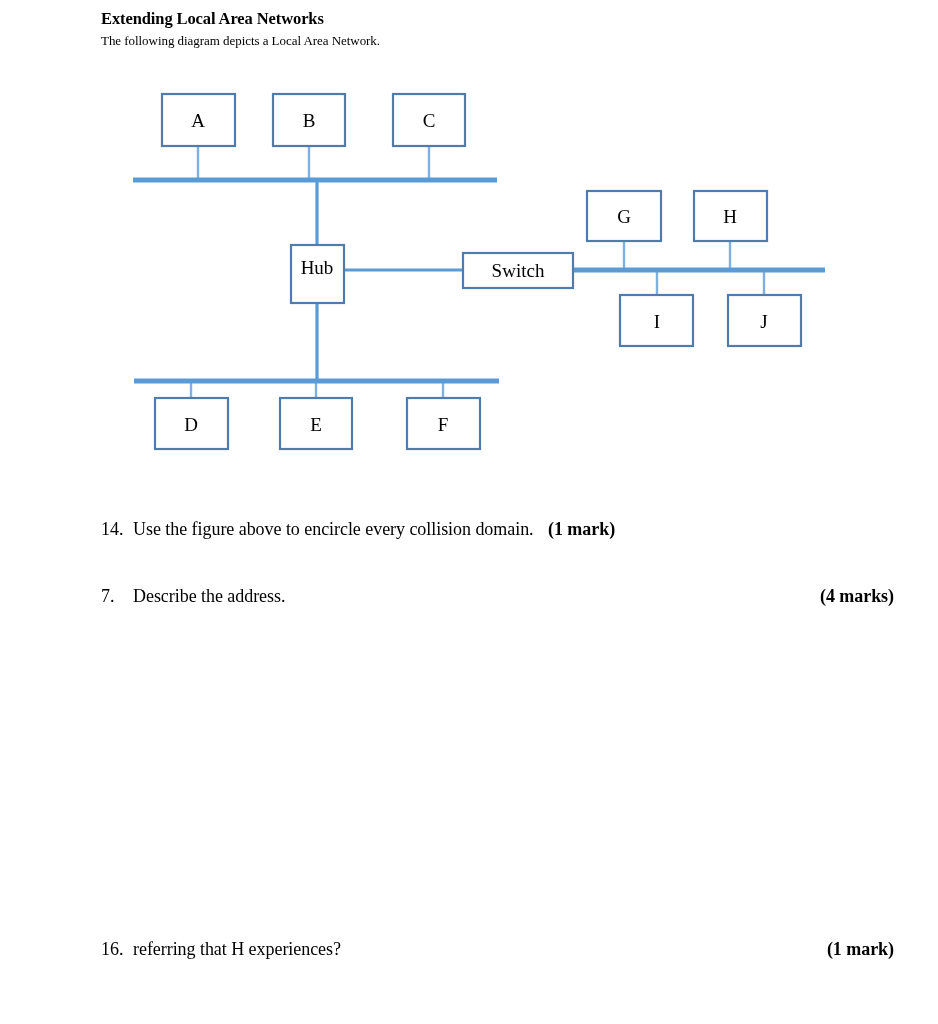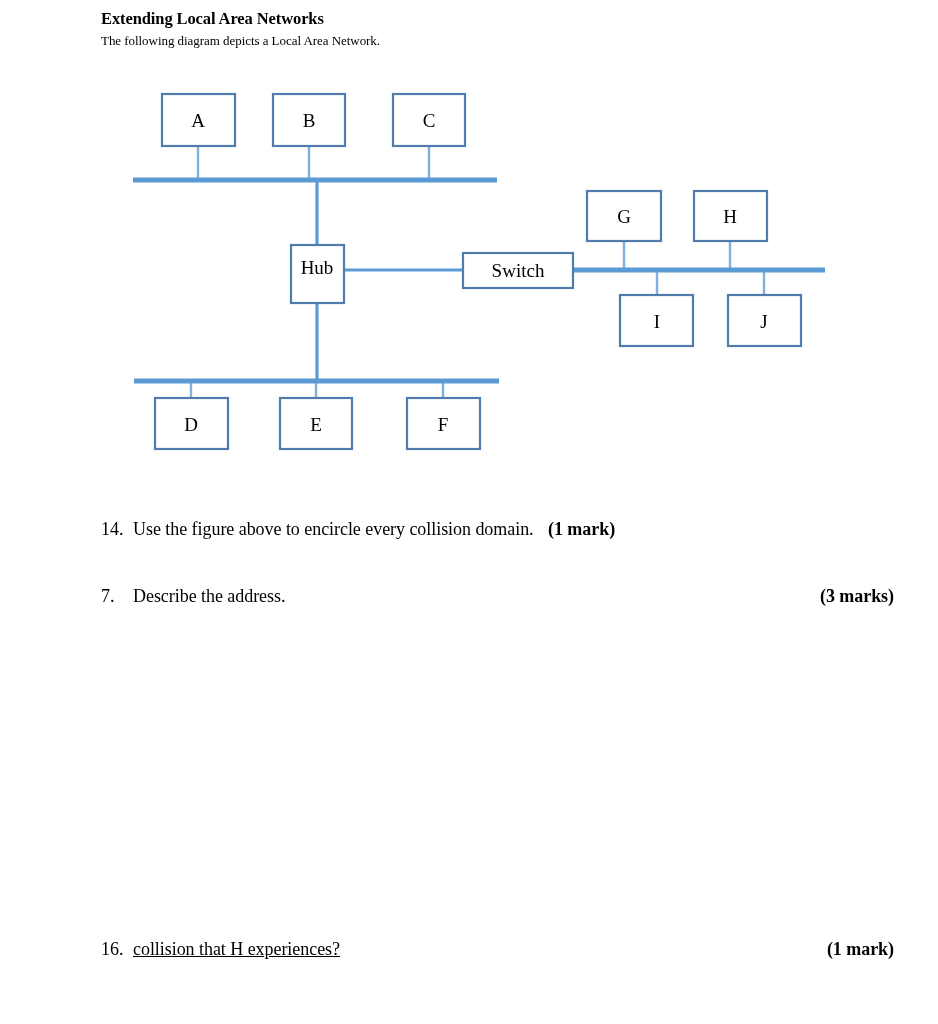--- a/index.html
+++ b/index.html
@@ -78,21 +78,21 @@
   .marks {
     font-weight: bold;
   }
   .marks-right {
     float: right;
     font-weight: bold;
   }
 
   #q14 { left: 101px; top: 518px; width: 790px; }
   #q15 { left: 101px; top: 585px; width: 793px; }
-  #q16 { left: 101px; top: 938px; width: 793px; text-decoration: underline; }
+  #q16 { left: 101px; top: 938px; width: 793px; }
 
   .q-line { display: block; position: relative; }
   .q-line-2 { display: block; position: relative; }
 </style>
 </head>
 <body>
 
 <div class="page">
 
   <div class="heading-block">
@@ -168,29 +168,29 @@
     <span class="q-body">
       <span>Use the figure above to encircle every collision domain.</span>
       <span class="marks" style="margin-left:10px;">(1 mark)</span>
     </span>
   </div>
 
   <div class="question" id="q15">
     <span class="q-num">7.</span>
     <span class="q-body">
       <span class="q-line-2">
-        <span class="marks-right">(3 marks)</span>
+        <span class="marks-right">(4 marks)</span>
         <span>Describe the address.</span>
       </span>
     </span>
   </div>
 
   <div class="question" id="q16">
     <span class="q-num">16.</span>
     <span class="q-body">
       <span class="q-line-2">
         <span class="marks-right">(1 mark)</span>
-        <span>collision that H experiences?</span>
+        <span>referring that H experiences?</span>
       </span>
     </span>
   </div>
 
 </div>
 
 </body></html>

